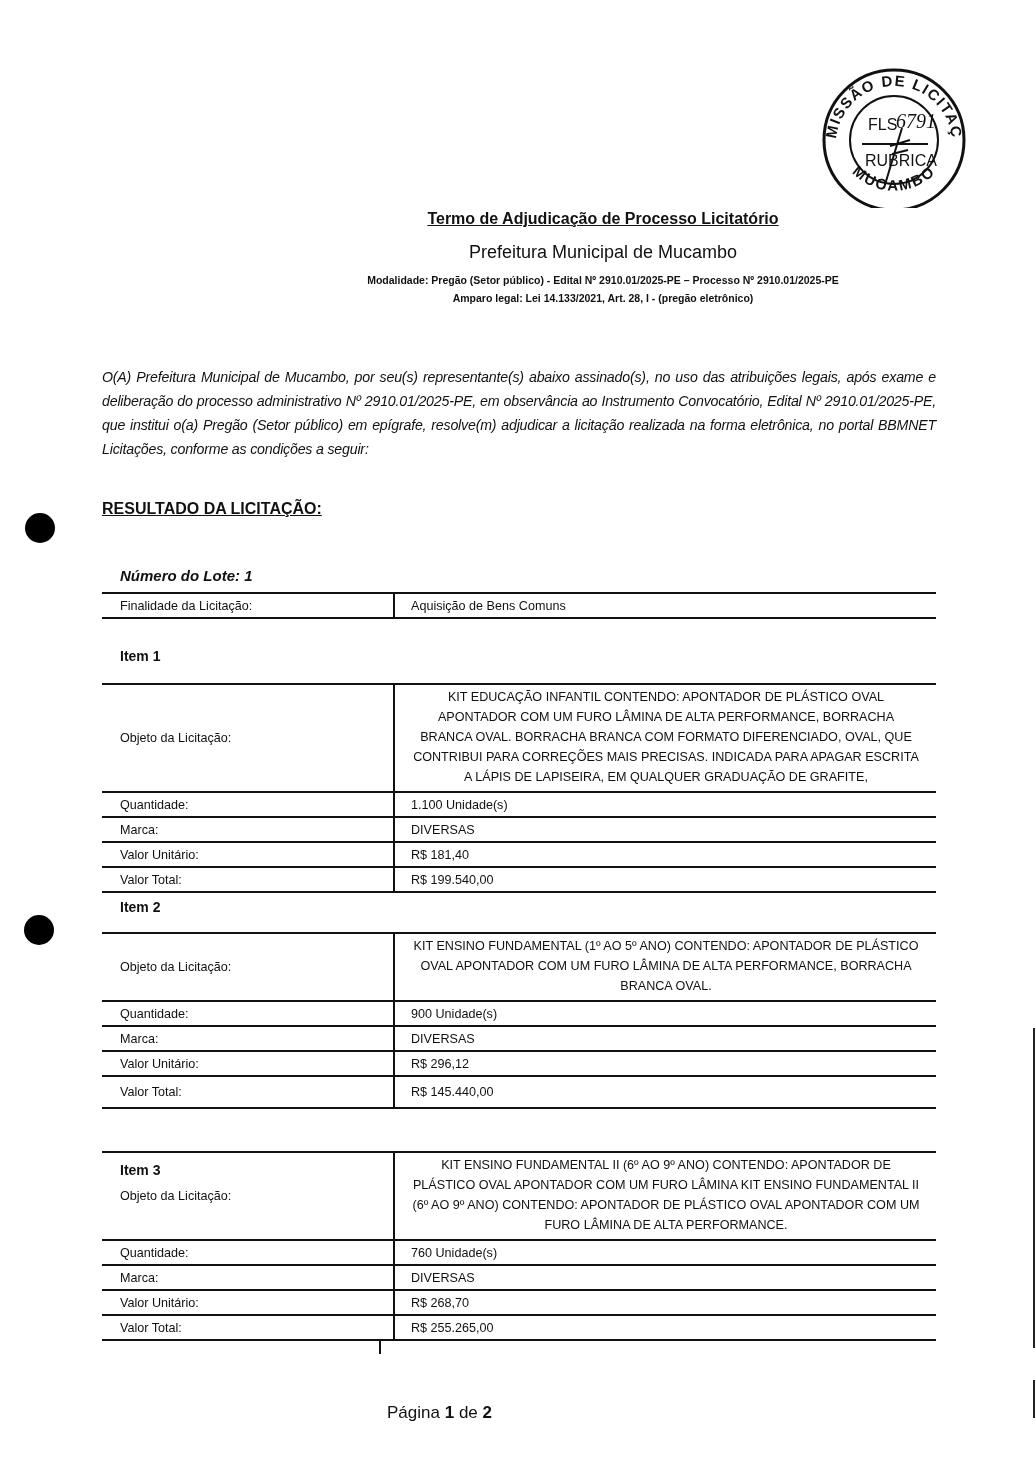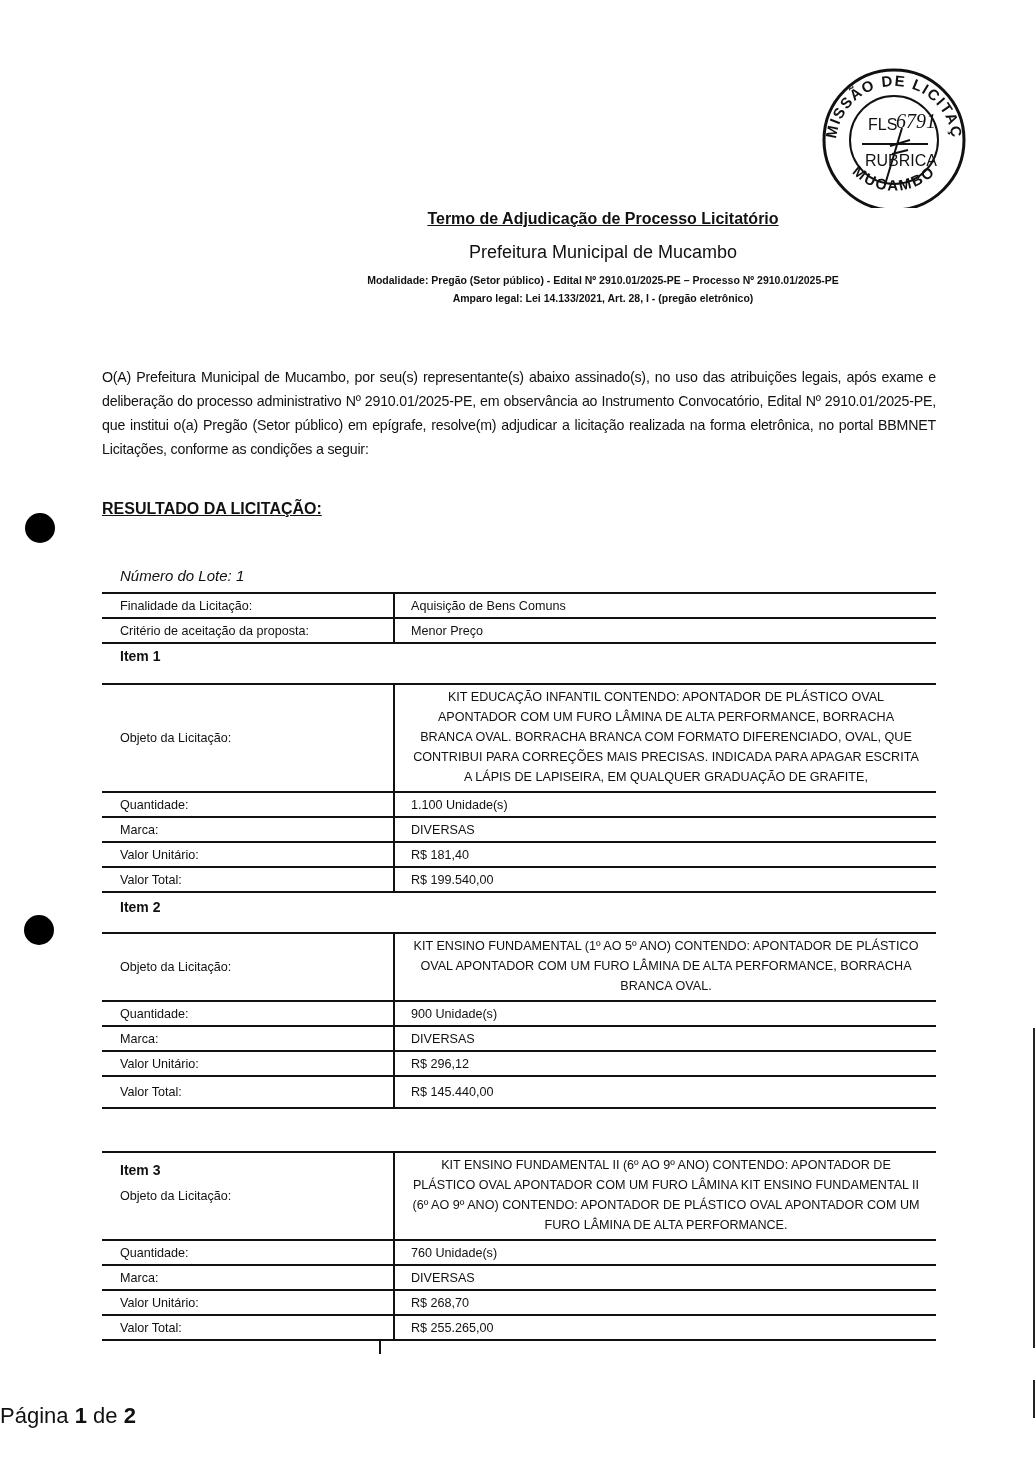--- a/index.html
+++ b/index.html
@@ -13,38 +13,38 @@
 
   
   .title { left: 0; width: 1206px; top: 210px; text-align: center; font-weight: bold;
            font-size: 16px; text-decoration: underline; }
   .subtitle { left: 0; width: 1206px; top: 242px; text-align: center; font-size: 18px; }
   .modalidade { left: 0; width: 1206px; top: 274px; text-align: center; font-size: 10.5px; font-weight: bold; }
   .amparo { left: 0; width: 1206px; top: 292px; text-align: center; font-size: 10.5px; font-weight: bold; }
 
   
   .intro { left: 102px; width: 834px; top: 365px; font-size: 14.2px; line-height: 24px;
-           text-align: justify; letter-spacing: -0.2px; }
+           text-align: justify; letter-spacing: -0.2px; font-style: italic; }
 
   .section-title { left: 102px; top: 500px; font-size: 16px; font-weight: bold; text-decoration: underline; }
-  .lote-title { left: 120px; top: 567px; font-size: 15px; font-weight: normal; font-style: italic; }
+  .lote-title { left: 120px; top: 567px; font-size: 15px; font-weight: bold; font-style: italic; }
 
   
   .tbl { position: absolute; left: 102px; width: 834px; border-collapse: collapse; font-size: 12.6px; }
   .tbl td { border-top: 2px solid #111; border-bottom: 2px solid #111; padding: 0 15px 0 18px; vertical-align: middle; height: 23px; }
   .tbl td.lbl { width: 258px; border-right: 2px solid #111; }
   .tbl td.val { padding-left: 16px; }
   .tbl tr.obj td { height: auto; }
   .tbl tr.obj td.val { padding-top: 2px; padding-bottom: 4px; line-height: 20px; text-align: center; }
 
   .item-head { position: absolute; left: 120px; font-size: 14px; font-weight: bold; }
 
   .tail-line { position: absolute; left: 379px; width: 2px; background: #111; }
 
-  .page-footer { left: 0; width: 879px; top: 1403px; text-align: left; font-size: 22px; }
+  .page-footer { left: 0; width: 879px; top: 1403px; text-align: center; font-size: 17px; }
   .page-footer b { font-weight: bold; }
 
   .punch { width: 30px; height: 30px; border-radius: 50%; background: #000; }
   .edge-line { width: 2px; background: #222; }
 </style>
 </head>
 <body>
 
 <div class="abs stamp">
   <svg viewBox="0 0 152 140">
@@ -76,24 +76,20 @@
 <div class="abs intro">O(A) Prefeitura Municipal de Mucambo, por seu(s) representante(s) abaixo assinado(s), no uso das atribuições legais, após exame e deliberação do processo administrativo Nº 2910.01/2025-PE, em observância ao Instrumento Convocatório, Edital Nº 2910.01/2025-PE, que institui o(a) Pregão (Setor público) em epígrafe, resolve(m) adjudicar a licitação realizada na forma eletrônica, no portal BBMNET Licitações, conforme as condições a seguir:</div>
 
 <div class="abs section-title">RESULTADO DA LICITAÇÃO:</div>
 <div class="abs lote-title">Número do Lote: 1</div>
 
 <table class="tbl" style="top:592px;">
   <tbody>
       <tr>
     <td class="lbl">Finalidade da Licitação:</td>
     <td class="val">Aquisição de Bens Comuns</td>
-  </tr>
-  <tr>
-    <td class="lbl">Critério de aceitação da proposta:</td>
-    <td class="val">Menor Preço</td>
   </tr>
 </tbody>
   </table>
 
 <div class="item-head" style="top:648px;">Item 1</div>
 <table class="tbl" style="top:683px;">
   <tbody>
       <tr class="obj">
     <td class="lbl">Objeto da Licitação:</td>
     <td class="val">KIT EDUCAÇÃO INFANTIL CONTENDO: APONTADOR DE PLÁSTICO OVAL APONTADOR COM UM FURO LÂMINA DE ALTA PERFORMANCE, BORRACHA BRANCA OVAL. BORRACHA BRANCA COM FORMATO DIFERENCIADO, OVAL, QUE CONTRIBUI PARA CORREÇÕES MAIS PRECISAS. INDICADA PARA APAGAR ESCRITA A LÁPIS DE LAPISEIRA, EM QUALQUER GRADUAÇÃO DE GRAFITE,</td>

